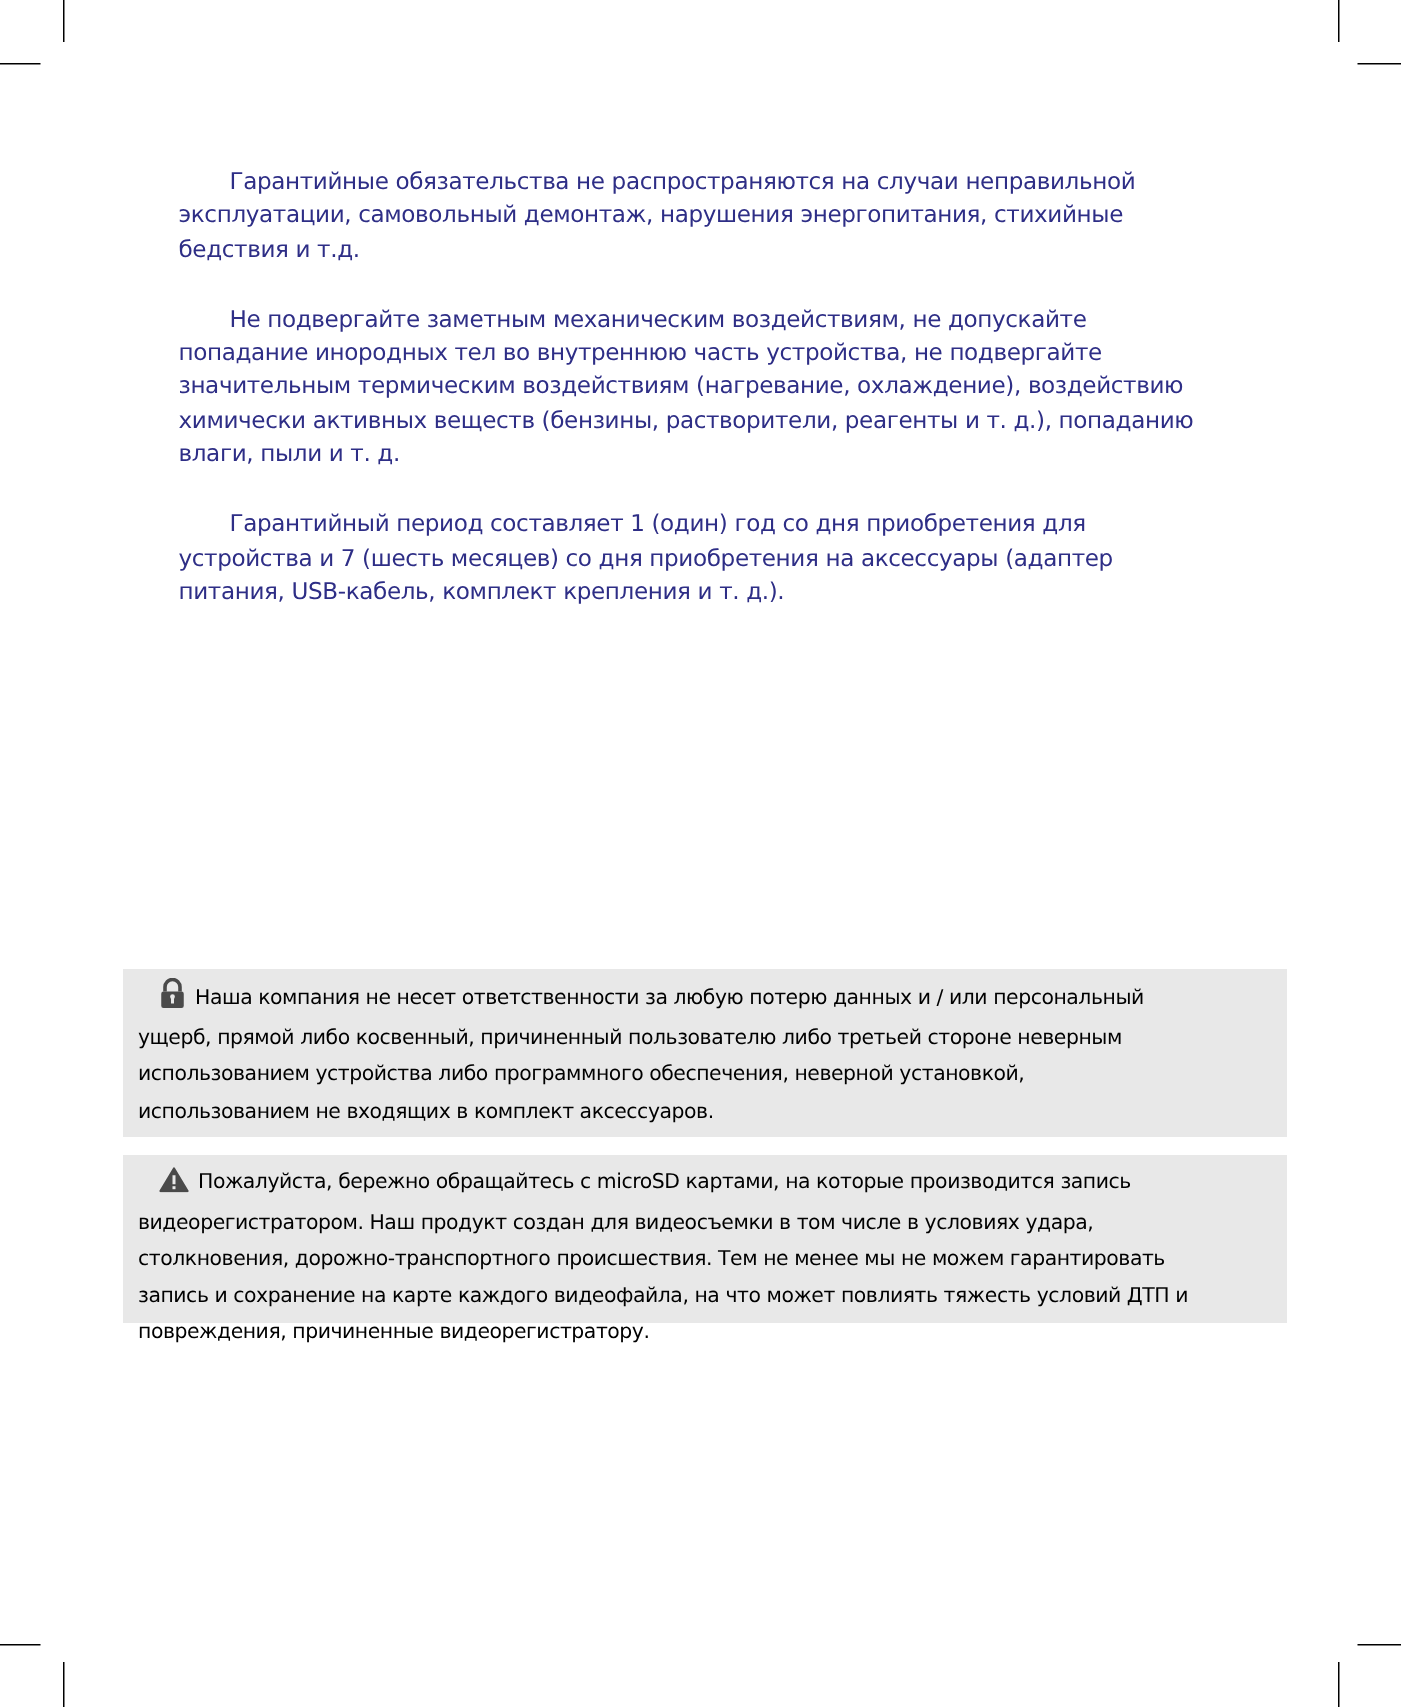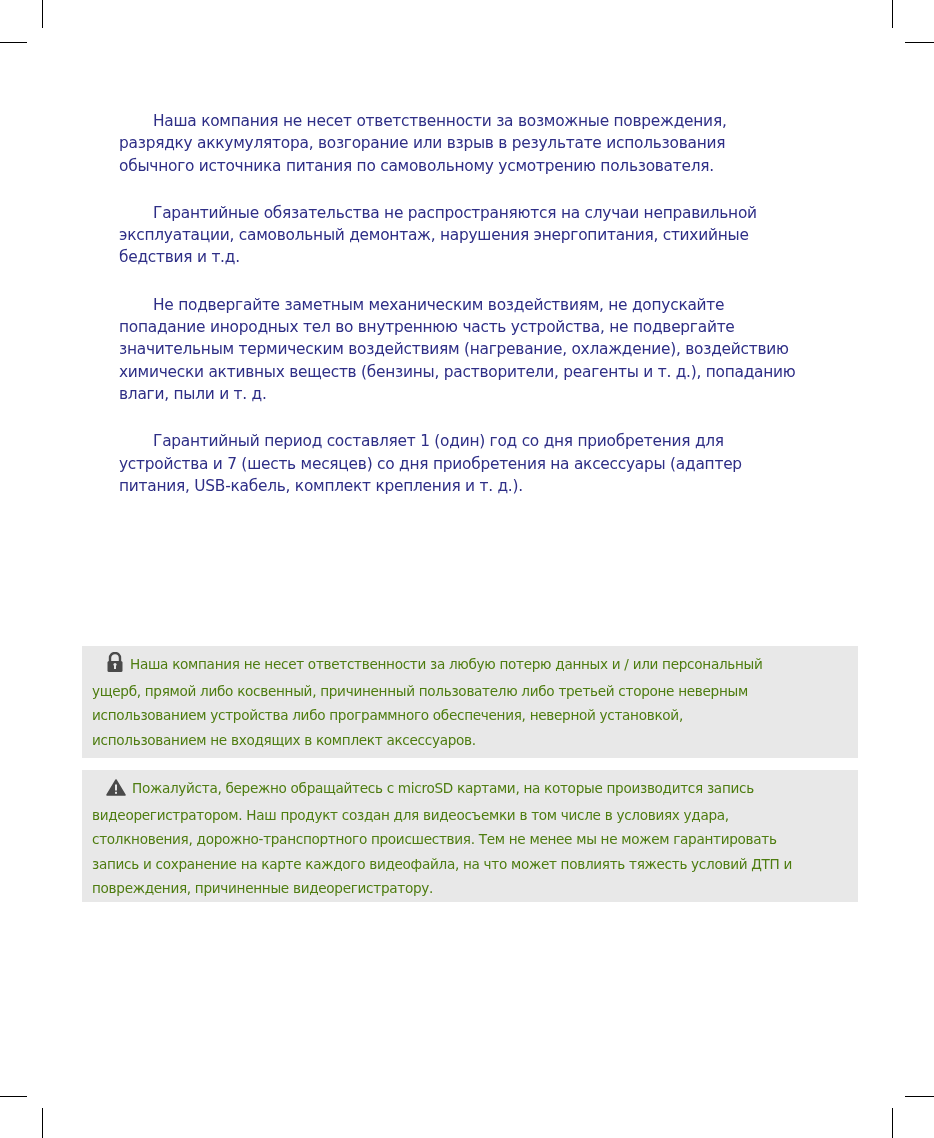--- a/index.html
+++ b/index.html
@@ -22,44 +22,41 @@
       position: absolute;
       left: 82px;
       width: 776px;
       background: #e8e8e8;
       box-sizing: border-box;
       padding: 6px 10px 10px 10px;
     }
     .notice p {
       margin: 0;
       font-family: "DejaVu Sans", sans-serif;
-      color: #4d7c0f;
+      color: #000000;
       font-size: 13.6px;
       line-height: 24.2px;
       letter-spacing: -0.3px;
       white-space: pre-line;
     }
     .icon { display: inline-block; vertical-align: -3px; margin-left: 14px; margin-right: 6px; }
   </style>
 </head>
 <body>
 
 <div class="crop v" style="left:42px;top:0;height:28px;"></div>
 <div class="crop h" style="left:0;top:42px;width:27px;"></div>
 <div class="crop v" style="left:892px;top:0;height:28px;"></div>
 <div class="crop h" style="left:905px;top:42px;width:29px;"></div>
 <div class="crop v" style="left:42px;top:1108px;height:30px;"></div>
 <div class="crop h" style="left:0;top:1096px;width:27px;"></div>
 <div class="crop v" style="left:892px;top:1108px;height:30px;"></div>
 <div class="crop h" style="left:905px;top:1096px;width:29px;"></div>
 
 <div class="blue-section">
-  <p class="bp">Наша компания не несет ответственности за возможные повреждения,
-разрядку аккумулятора, возгорание или взрыв в результате использования
-обычного источника  питания по самовольному усмотрению пользователя.</p>
   <p class="bp">Гарантийные обязательства не распространяются на случаи неправильной
 эксплуатации, самовольный демонтаж,  нарушения энергопитания, стихийные
 бедствия и т.д.</p>
   <p class="bp">Не подвергайте заметным механическим воздействиям, не допускайте
 попадание инородных тел во внутреннюю часть устройства, не подвергайте
 значительным термическим воздействиям (нагревание, охлаждение), воздействию
 химически активных веществ (бензины, растворители, реагенты и т. д.), попаданию
 влаги, пыли и т. д.</p>
   <p class="bp">Гарантийный период  составляет 1 (один) год со дня приобретения для
 устройства и 7 (шесть месяцев) со дня приобретения на аксессуары (адаптер
@@ -71,21 +68,21 @@
           <path d="M4 9 V6 a5 5 0 0 1 10 0 V9" fill="none" stroke="#4a4a4a" stroke-width="2.4"></path>
           <rect x="1.5" y="9" width="15" height="11" rx="1.5" fill="#4a4a4a"></rect>
           <rect x="8" y="12" width="2" height="5" fill="#e8e8e8"></rect>
           <circle cx="9" cy="12.5" r="1.6" fill="#e8e8e8"></circle>
         </svg></span><span>Наша компания не несет ответственности за любую потерю данных и / или персональный
 ущерб, прямой либо косвенный, причиненный пользователю либо третьей стороне неверным
 использованием устройства либо программного обеспечения, неверной установкой,
 использованием не входящих в комплект аксессуаров.</span></p>
 </div>
 
-<div class="notice" style="top:770px;height:132px;">
+<div class="notice" style="top:770px;height:112px;">
   <p><span class="icon"><svg width="20" height="17" viewBox="0 0 20 17">
           <path d="M10 1 L19 16 H1 Z" fill="#4a4a4a" stroke="#4a4a4a" stroke-width="1.5" stroke-linejoin="round"></path>
           <rect x="9" y="5.5" width="2" height="6" fill="#e8e8e8"></rect>
           <rect x="9" y="12.8" width="2" height="2" fill="#e8e8e8"></rect>
         </svg></span><span>Пожалуйста, бережно обращайтесь с microSD картами, на которые производится запись
 видеорегистратором. Наш продукт создан для видеосъемки в том числе в условиях удара,
 столкновения, дорожно-транспортного происшествия. Тем не менее мы не можем гарантировать
 запись и сохранение на карте каждого видеофайла, на что может повлиять тяжесть условий ДТП и
 повреждения, причиненные видеорегистратору.</span></p>
 </div>

